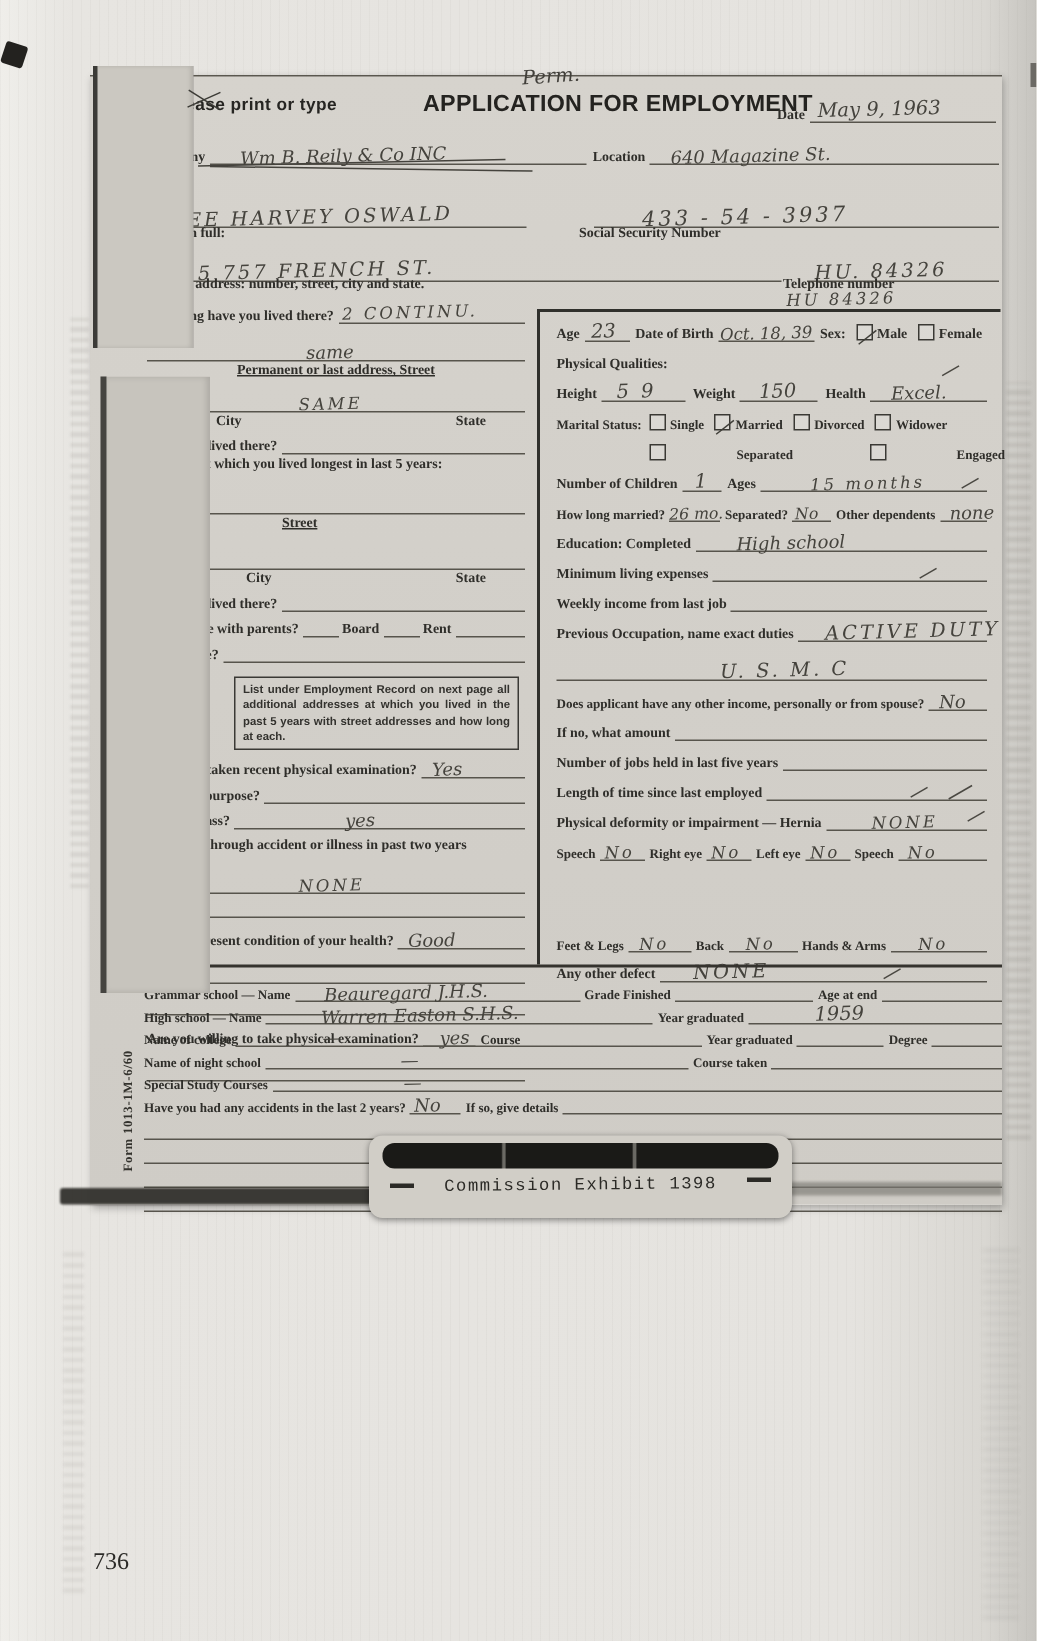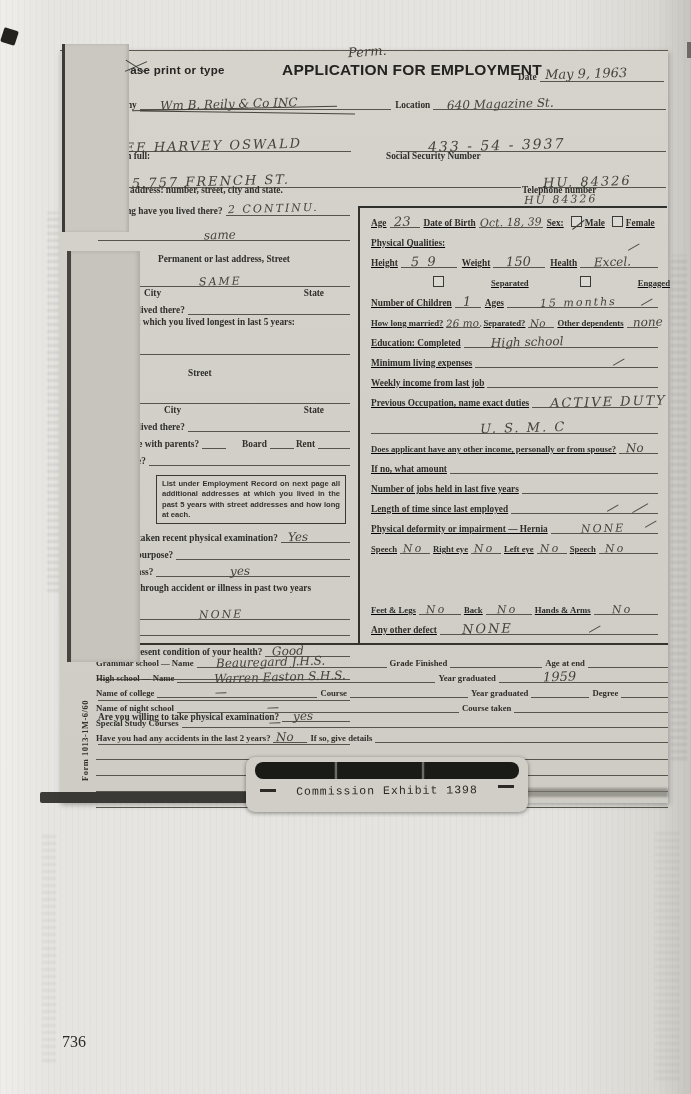--- a/index.html
+++ b/index.html
@@ -15,37 +15,37 @@
     border-top:1.5px solid #5a574f;box-shadow:1px 2px 5px rgba(0,0,0,0.28);}
   .lbl{font:700 9.3px "Liberation Serif",serif;color:#2f2e2a;white-space:nowrap;}
   .sm .lbl,.lbl.sm{font-size:8.7px;}
   .prow{display:flex;align-items:flex-end;margin-top:4px;min-height:13px;}
   .fill{flex:1 1 auto;border-bottom:1px solid #57544c;position:relative;min-height:12px;margin-left:3px;}
   .fill.fx{flex:0 0 auto;}
   .hw{font-family:"DejaVu Serif",serif;font-style:italic;color:#45433d;font-size:12px;
       position:absolute;bottom:-2px;white-space:nowrap;transform:rotate(-1.5deg);}
   .hw.caps{letter-spacing:2px;font-size:11px;}
   .hw.big{font-size:13px;}
-  .clabel{text-align:center;font:700 9.3px "Liberation Serif",serif;color:#2f2e2a;margin-top:13px;}
+  .clabel{text-align:center;font:700 9.3px "Liberation Serif",serif;color:#2f2e2a;margin-top:1px;text-decoration:underline;}
   .cb{flex:none;display:inline-block;width:9px;height:9px;border:1.2px solid #3a3934;
       margin:0 3px 1px 7px;position:relative;background:rgba(255,255,255,0.18);}
   .cb.checked::after{content:"";position:absolute;left:-3px;top:2px;width:15px;height:6px;
       border-bottom:1.6px solid #3f3e38;transform:rotate(-38deg);}
   .tick{position:absolute;width:13px;height:5px;border-bottom:1.4px solid #4a4842;
       transform:rotate(-30deg);bottom:4px;}
   
   .abs{position:absolute;}
   .perm{left:288px;top:-7px;font:italic 13px "DejaVu Serif",serif;color:#413f3a;transform:rotate(-4deg);}
   .ptype{left:52px;top:13px;font:700 11.5px "Liberation Sans",sans-serif;color:#262522;letter-spacing:0.3px;}
   .title{left:222px;top:10px;font:700 15.5px "Liberation Sans",sans-serif;color:#242320;letter-spacing:0.2px;}
   .note-box{border:1.6px solid #3a3935;padding:3px 5px;margin:9px 0 6px 58px;width:178px;
       font:700 7.6px "Liberation Sans",sans-serif;color:#33322e;text-align:justify;line-height:1.35;}
   .right-box{position:absolute;left:298px;top:155px;width:309px;height:437px;
       border-left:2px solid #30302c;border-top:2px solid #30302c;padding:5px 9px 0 11px;box-sizing:border-box;}
-  .right-box .prow{margin-top:7px;text-decoration:underline;}
+  .right-box .prow{margin-top:7px;}
   .left-col{position:absolute;left:38px;top:152px;width:252px;}
   .bottom-line{position:absolute;left:34px;top:592px;width:574px;border-top:2px solid #35332e;}
   .bottom-sec{position:absolute;left:36px;top:600px;width:572px;}
   .bottom-sec .prow{margin-top:2px;min-height:12px;}
   .blankrow{margin-top:2px;height:13px;border-bottom:1px solid #57544c;}
   .form-number{position:absolute;left:-38px;top:662px;width:126px;
       font:700 8.5px "Liberation Serif",serif;color:#33322d;letter-spacing:0.5px;
       transform:rotate(-90deg);transform-origin:center;}
   
   .band-left{position:absolute;left:40px;top:792px;width:208px;height:11px;background:#2e2d29;
@@ -168,21 +168,21 @@
         <span class="lbl">City</span>
         <span class="lbl">State</span>
       </div>
       <div class="prow">
         <span class="lbl">How long lived there?</span>
         <span class="fill"></span>
       </div>
       <div class="prow">
         <span class="lbl">Do you live with parents?</span>
         <span class="fill" style="flex:0 0 24px;"></span>
-        <span class="lbl" style="margin-left:16px;font-family:Liberation Serif, serif;">Board</span>
+        <span class="lbl" style="margin-left:2px;font-family:Liberation Serif, serif;">Board</span>
         <span class="fill" style="flex:0 0 24px;"></span>
         <span class="lbl" style="margin-left:2px;">Rent</span>
         <span class="fill"></span>
       </div>
       <div class="prow">
         <span class="lbl">Own home?</span>
         <span class="fill"></span>
       </div>
       <div class="note-box">List under Employment Record on next page all additional addresses at which you lived in the past 5 years with street addresses and how long at each.</div>
       <div class="prow">
@@ -249,20 +249,31 @@
           <i class="hw caps big" style="left:18%;">5 9</i>
         </span>
         <span class="lbl" style="margin-left:5px;">Weight</span>
         <span class="fill fx" style="width:52px;">
           <i class="hw big" style="left:24%;">150</i>
         </span>
         <span class="lbl" style="margin-left:5px;">Health</span>
         <span class="fill">
           <i class="hw" style="left:18%;">Excel.</i>
         </span>
+      </div>
+      <div class="prow">
+        <span class="lbl sm">Marital Status:</span>
+        <span class="cb" style="margin-left:5px;"></span>
+        <span class="lbl sm">Single</span>
+        <span class="cb checked"></span>
+        <span class="lbl sm">Married</span>
+        <span class="cb"></span>
+        <span class="lbl sm">Divorced</span>
+        <span class="cb"></span>
+        <span class="lbl sm">Widower</span>
       </div>
       <div class="prow" style="padding-left:62px;gap:44px;">
         <span class="cb" style="margin-left:0;"></span>
         <span class="lbl sm">Separated</span>
         <span class="cb"></span>
         <span class="lbl sm">Engaged</span>
       </div>
       <div class="prow">
         <span class="lbl">Number of Children</span>
         <span class="fill fx" style="width:26px;">

